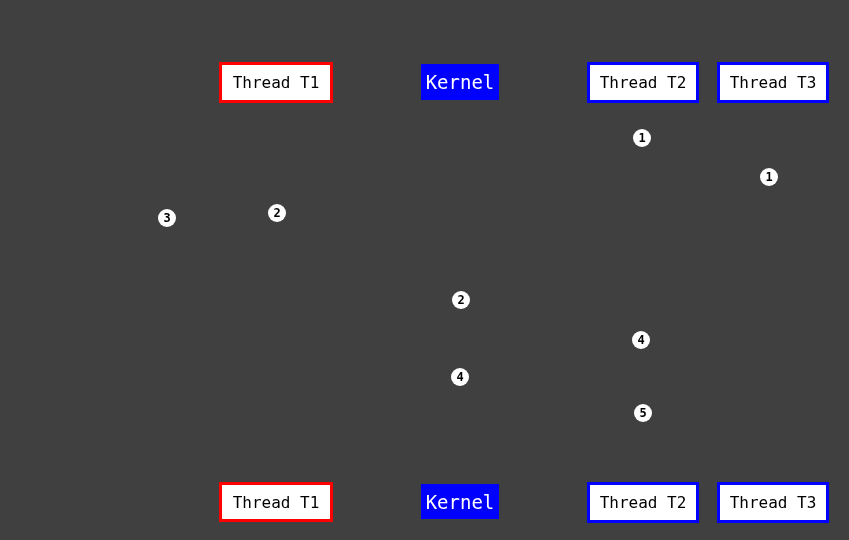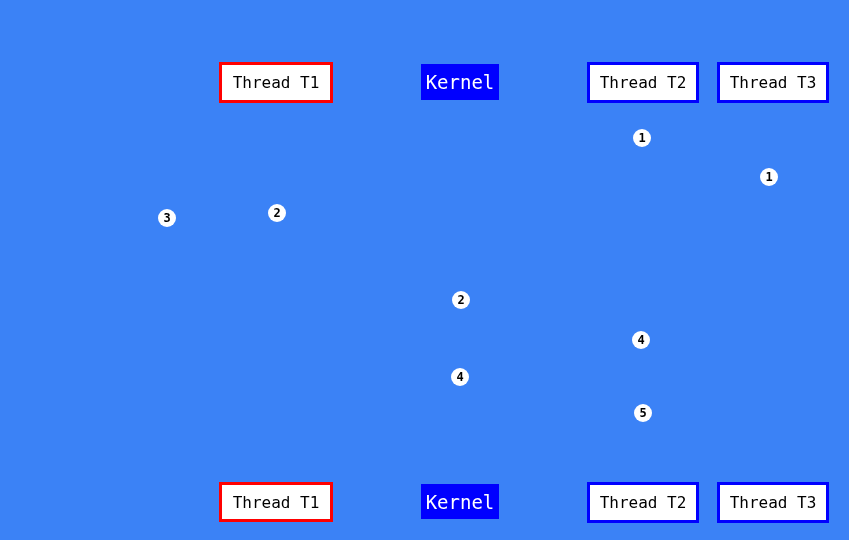--- a/index.html
+++ b/index.html
@@ -4,21 +4,21 @@
 <style>
   html, body {
     margin: 0;
     padding: 0;
     background: #000000;
   }
   .canvas {
     position: relative;
     width: 849px;
     height: 540px;
-    background: #3b82f6;
+    background: #404040;
     overflow: hidden;
     font-family: "DejaVu Sans Mono", "Liberation Mono", monospace;
   }
   .box {
     position: absolute;
     box-sizing: border-box;
     display: flex;
     align-items: center;
     justify-content: center;
     background: #ffffff;

